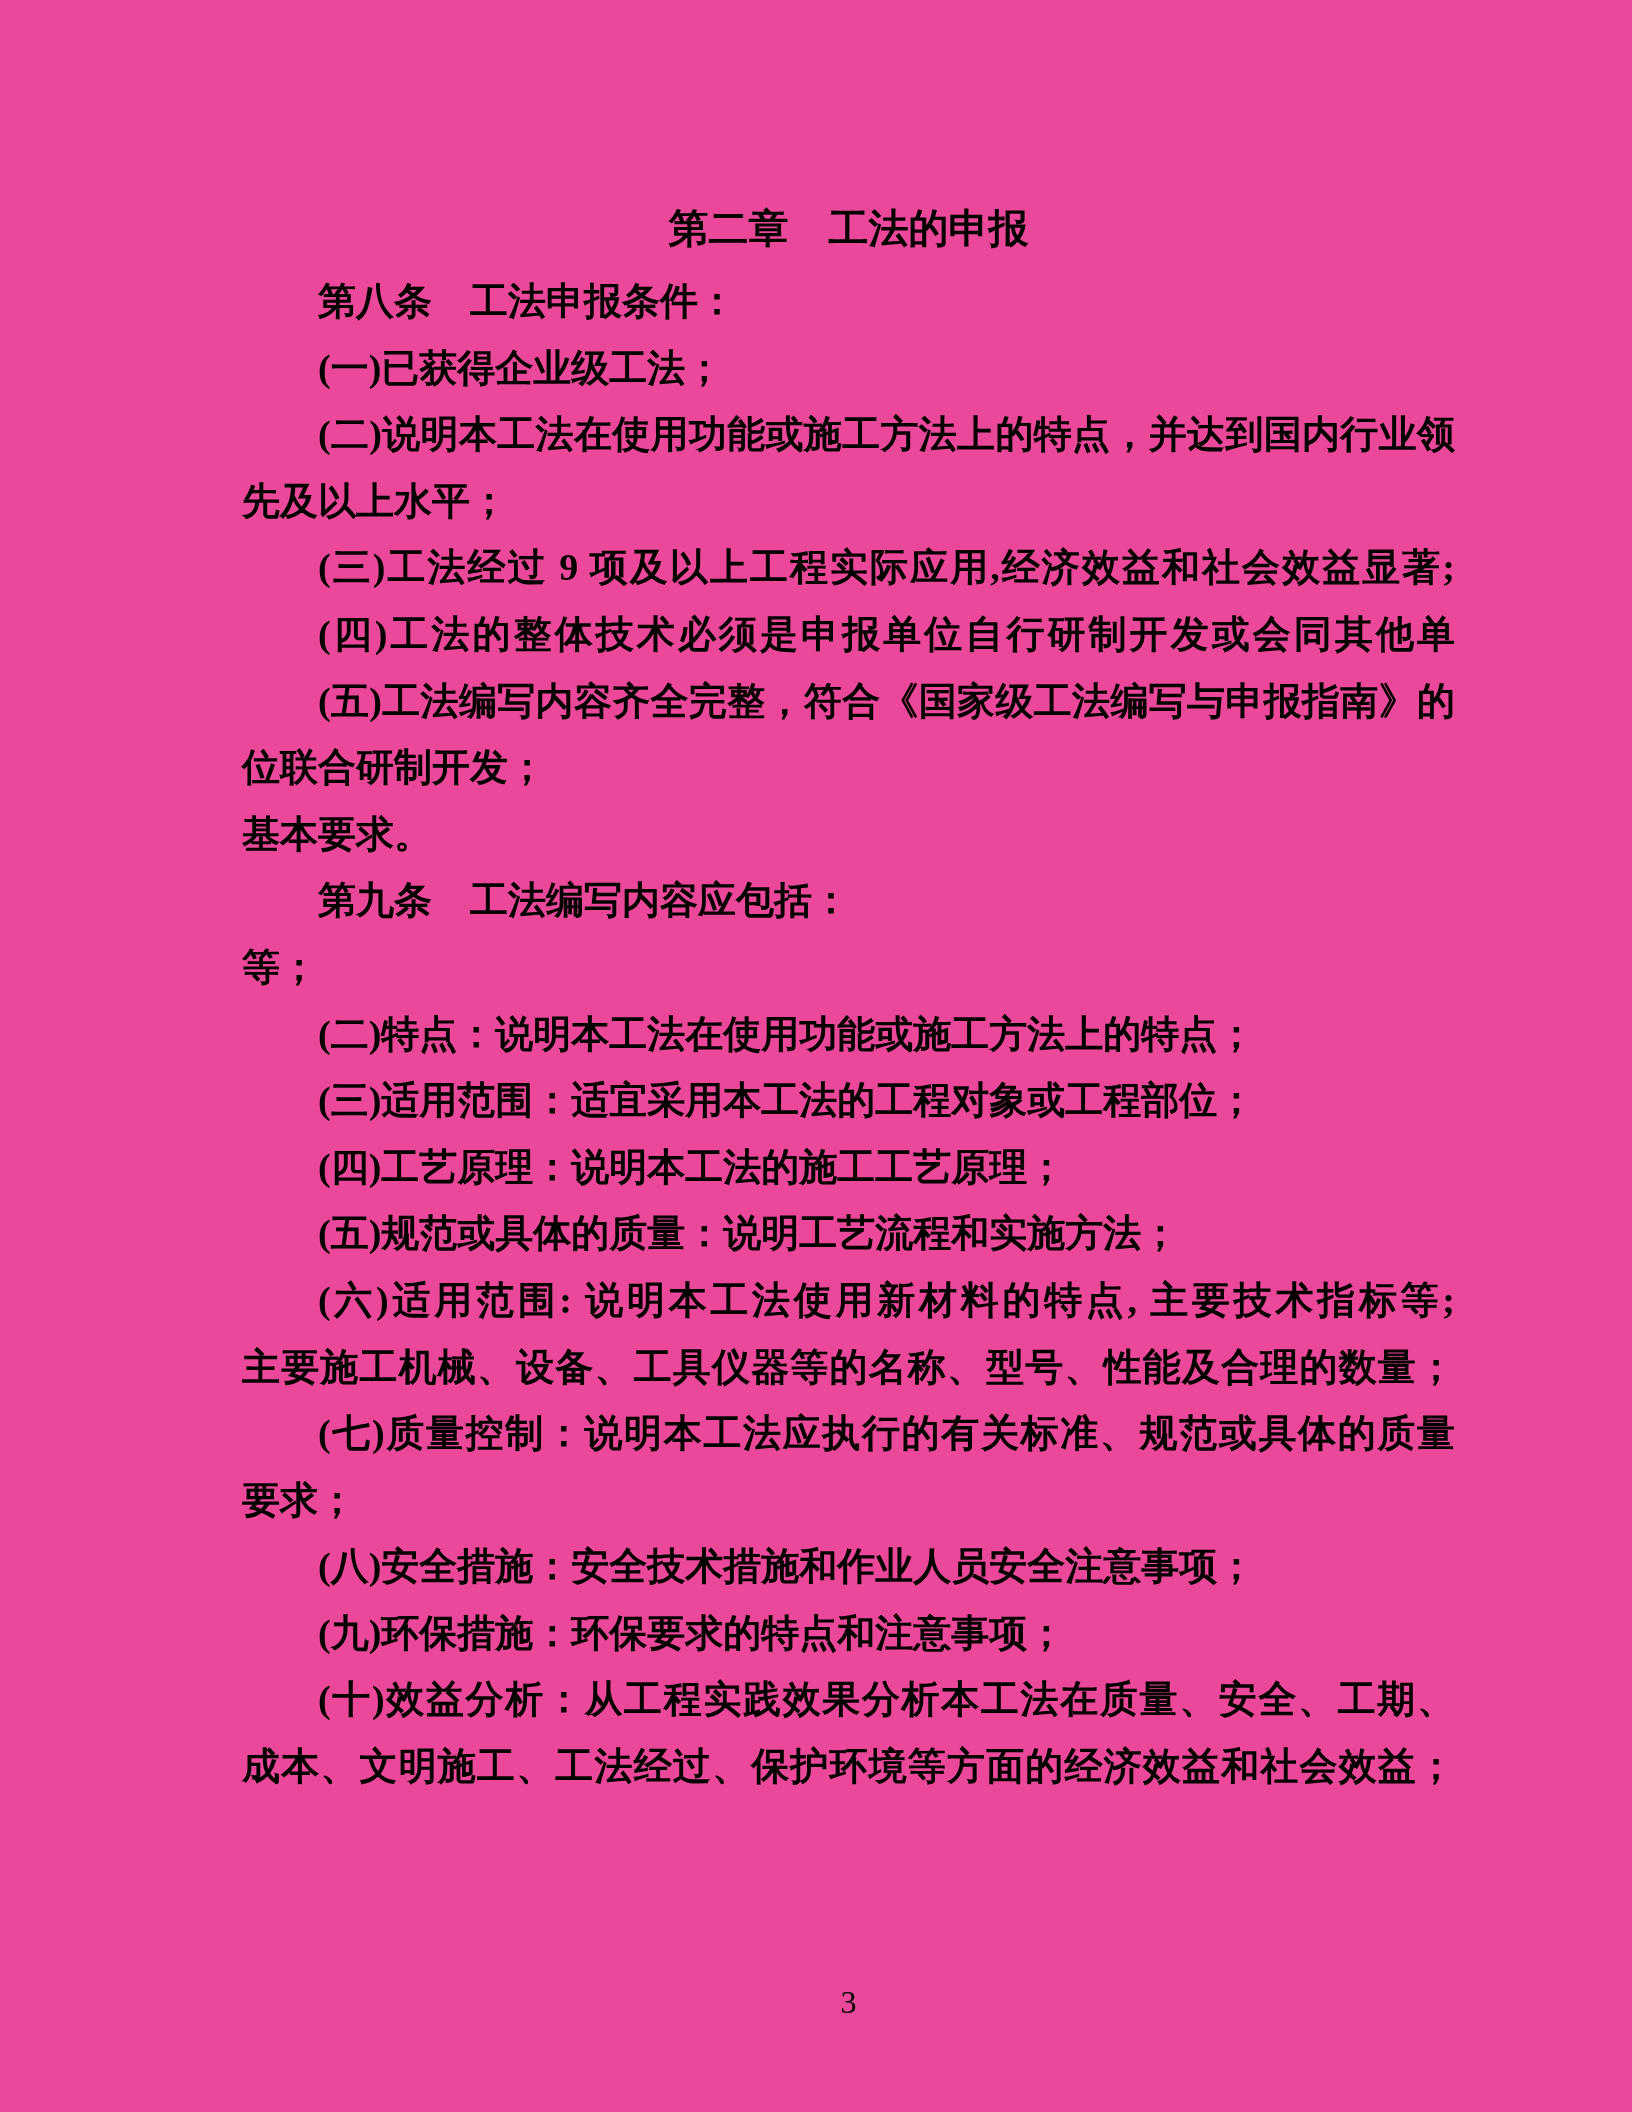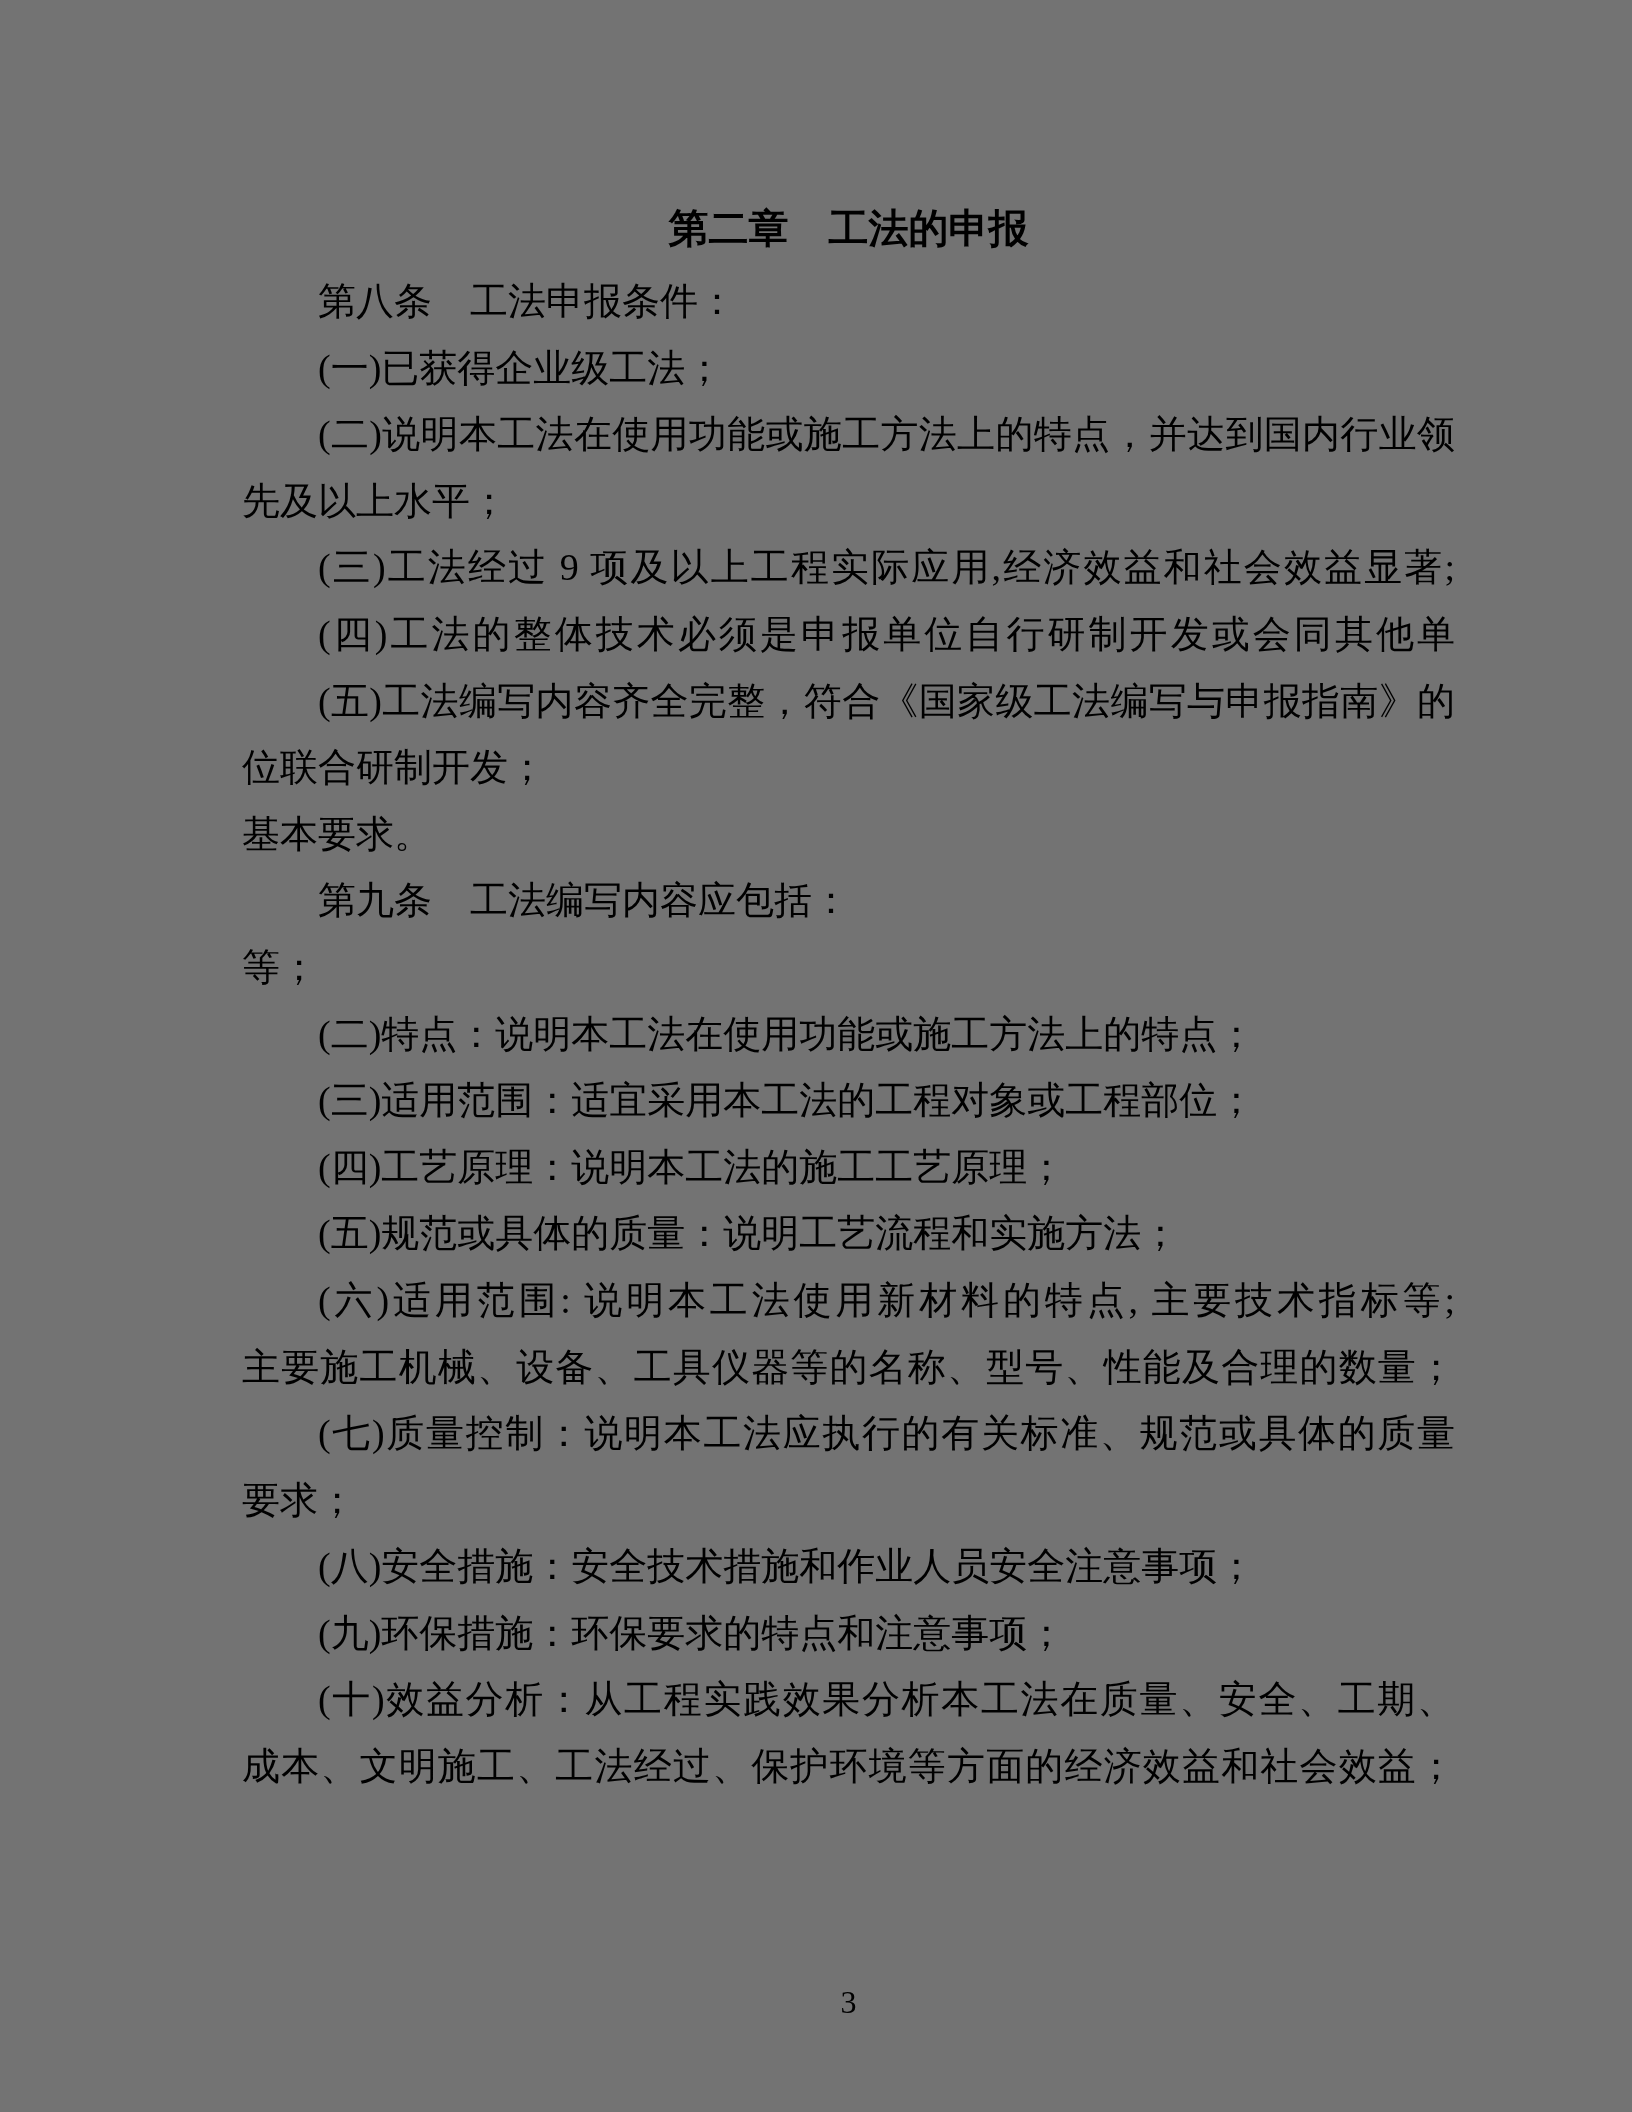--- a/index.html
+++ b/index.html
@@ -4,21 +4,21 @@
 <style>
   html, body {
     margin: 0;
     padding: 0;
     background: #ffffff;
   }
   .page {
     position: relative;
     width: 1632px;
     height: 2112px;
-    background: #737373;
+    background: #ec4899;
     color: #000000;
     font-family: "Liberation Serif", "DejaVu Serif", serif;
     overflow: hidden;
   }
   .chapter-title {
     position: absolute;
     top: 196px;
     left: 242px;
     width: 1213px;
     height: 66px;
@@ -26,20 +26,21 @@
     text-align: center;
     font-size: 40px;
     font-weight: 700;
     white-space: pre;
   }
   .doc-body {
     position: absolute;
     top: 268px;
     left: 242px;
     width: 1213px;
+    font-weight: bold;
   }
   .line {
     height: 66.6px;
     line-height: 66.6px;
     font-size: 38px;
     white-space: pre-wrap;
     overflow: visible;
   }
   .line.indent {
     text-indent: 76px;

